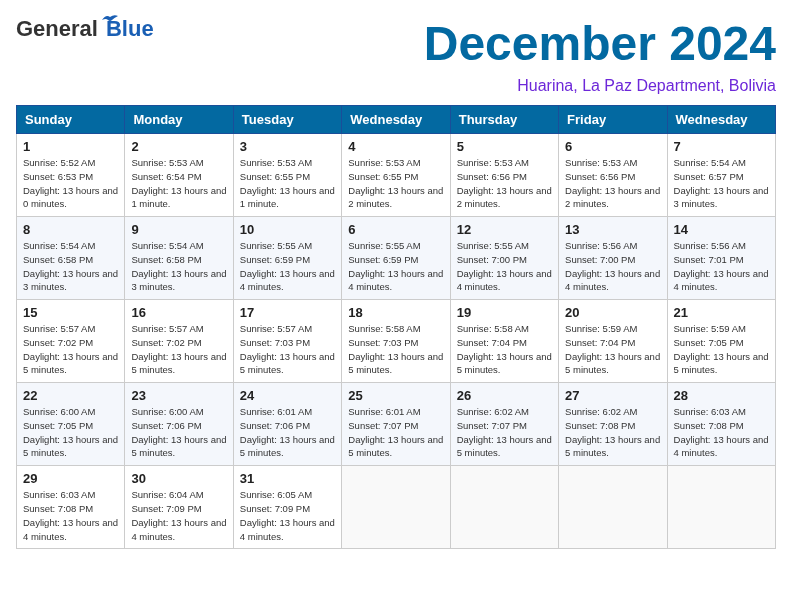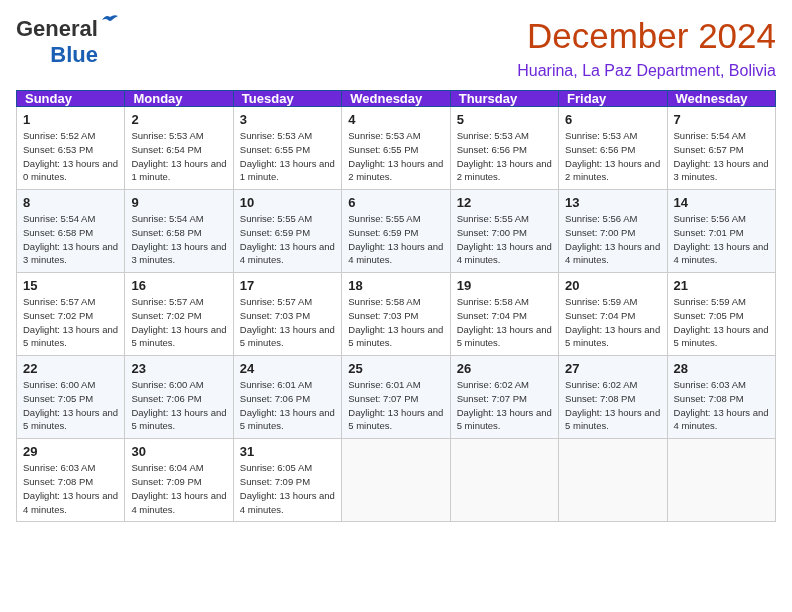--- a/index.html
+++ b/index.html
@@ -11,46 +11,46 @@
       padding: 16px;
     }
     .header {
       display: flex;
       justify-content: space-between;
       align-items: flex-start;
       margin-bottom: 10px;
     }
     .logo {
       display: flex;
-      flex-direction: column;
-      align-items: flex-end;
+      flex-direction: row;
+      align-items: flex-start;
     }
     .title-section {
       text-align: right;
     }
     .month-title {
-      font-size: 35px;
-      font-weight: normal;
-      color: #c2410c;
+      font-size: 48px;
+      font-weight: bold;
+      color: #0369a1;
     }
     .location-title {
       font-size: 16px;
       color: #6d28d9;
       margin-top: 6px;
     }
     .calendar {
       width: 100%;
       border-collapse: collapse;
       border: 1px solid #ccc;
     }
     .calendar th {
-      background-color: #6d28d9;
+      background-color: #0369a1;
       color: #fff;
       text-align: left;
-      padding: 0 8px;
+      padding: 6px 8px;
       font-size: 13px;
       font-weight: bold;
       border: 1px solid #1a4e99;
     }
     .calendar td {
       vertical-align: top;
       border: 1px solid #ccc;
       padding: 5px 6px;
       font-size: 10px;
       color: #333;

